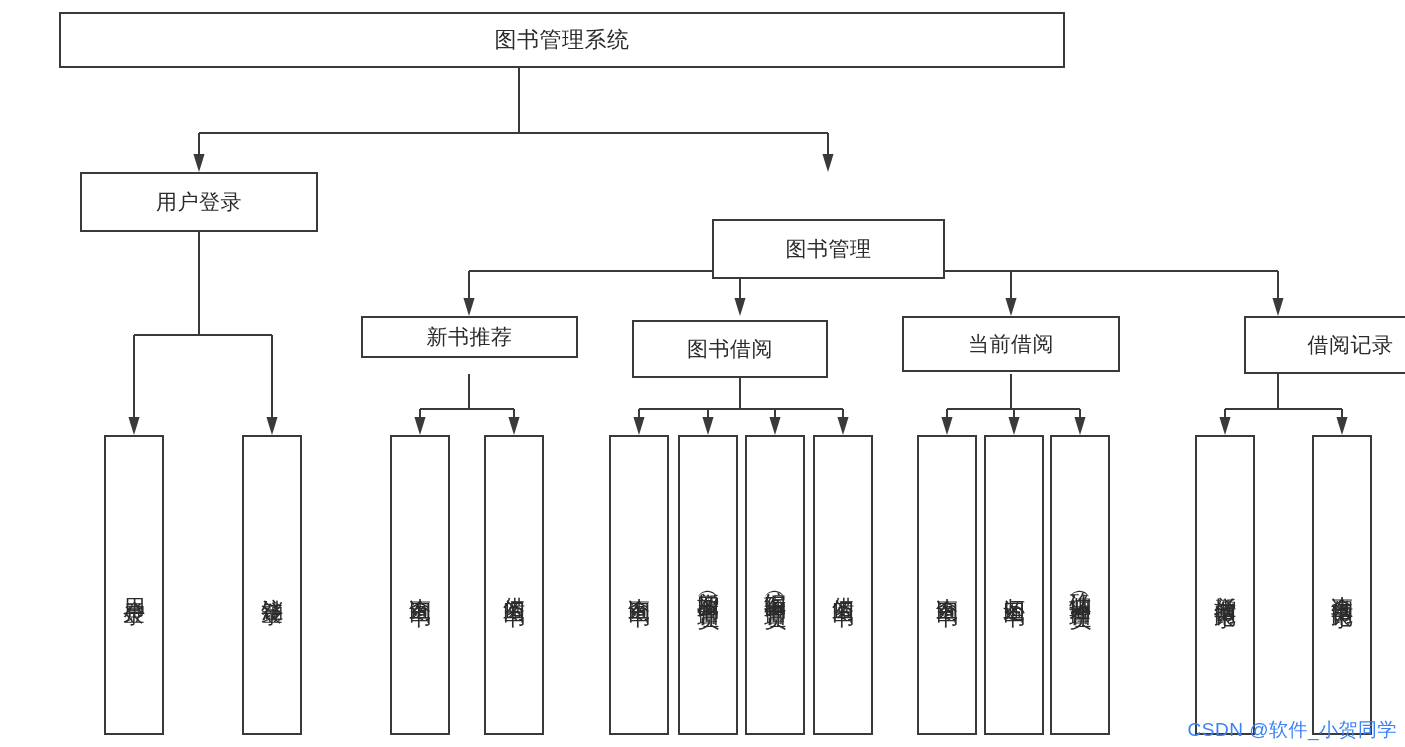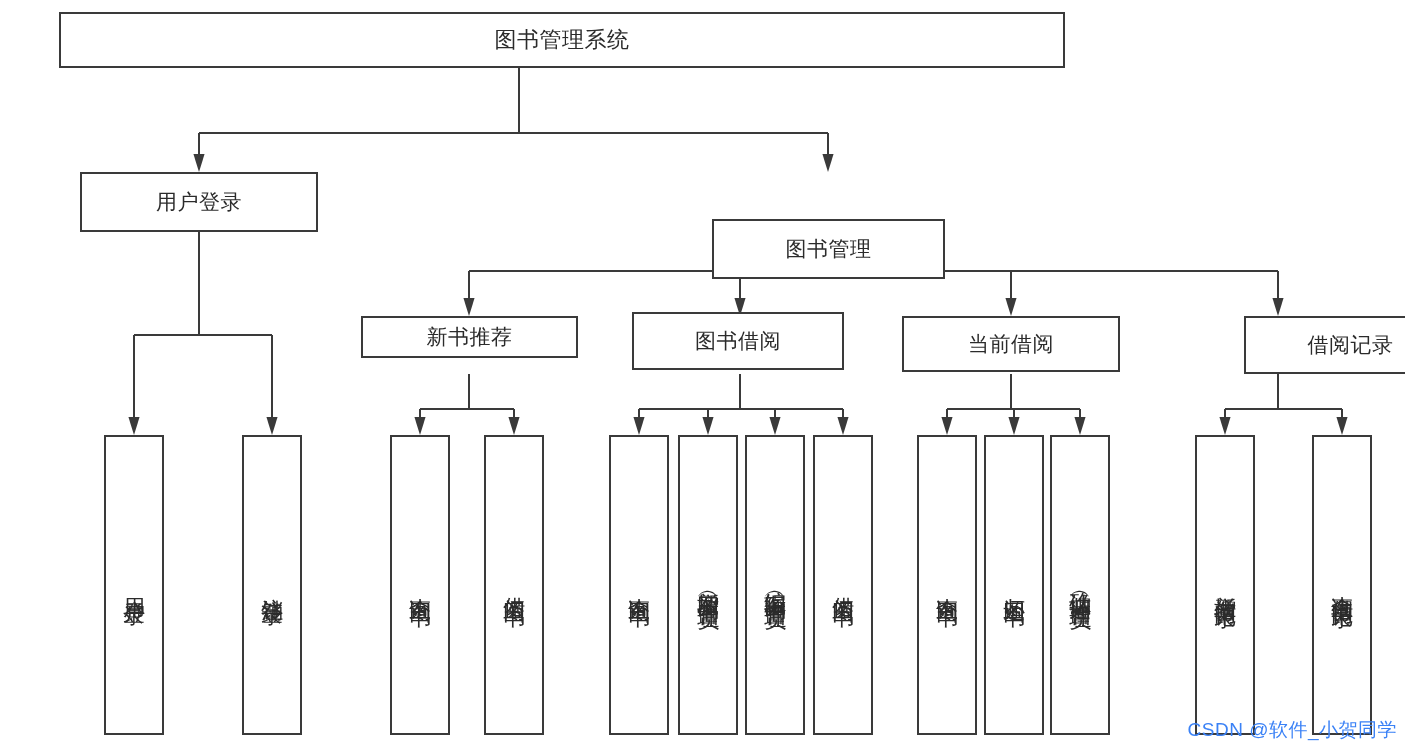--- a/index.html
+++ b/index.html
@@ -141,21 +141,21 @@
   <div class="node horiz" style="left: 80px; top: 172px; width: 238px; height: 60px;">
     <span class="label">用户登录</span>
   </div>
   <div class="node horiz" style="left: 712px; top: 172px; width: 233px; height: 60px; margin-top: 47px;">
     <span class="label">图书管理</span>
   </div>
 
   <div class="node horiz" style="left: 361px; top: 316px; width: 217px; height: 42px;">
     <span class="label">新书推荐</span>
   </div>
-  <div class="node horiz" style="left: 632px; top: 312px; width: 212px; height: 58px;">
+  <div class="node horiz" style="left: 632px; top: 320px; width: 196px; height: 58px;">
     <span class="label">图书借阅</span>
   </div>
   <div class="node horiz" style="left: 902px; top: 316px; width: 218px; height: 56px;">
     <span class="label">当前借阅</span>
   </div>
   <div class="node horiz" style="left: 1244px; top: 316px; width: 213px; height: 58px;">
     <span class="label">借阅记录</span>
   </div>
 
   <div class="node vert" style="left: 104px; top: 435px; width: 60px; height: 300px;">

